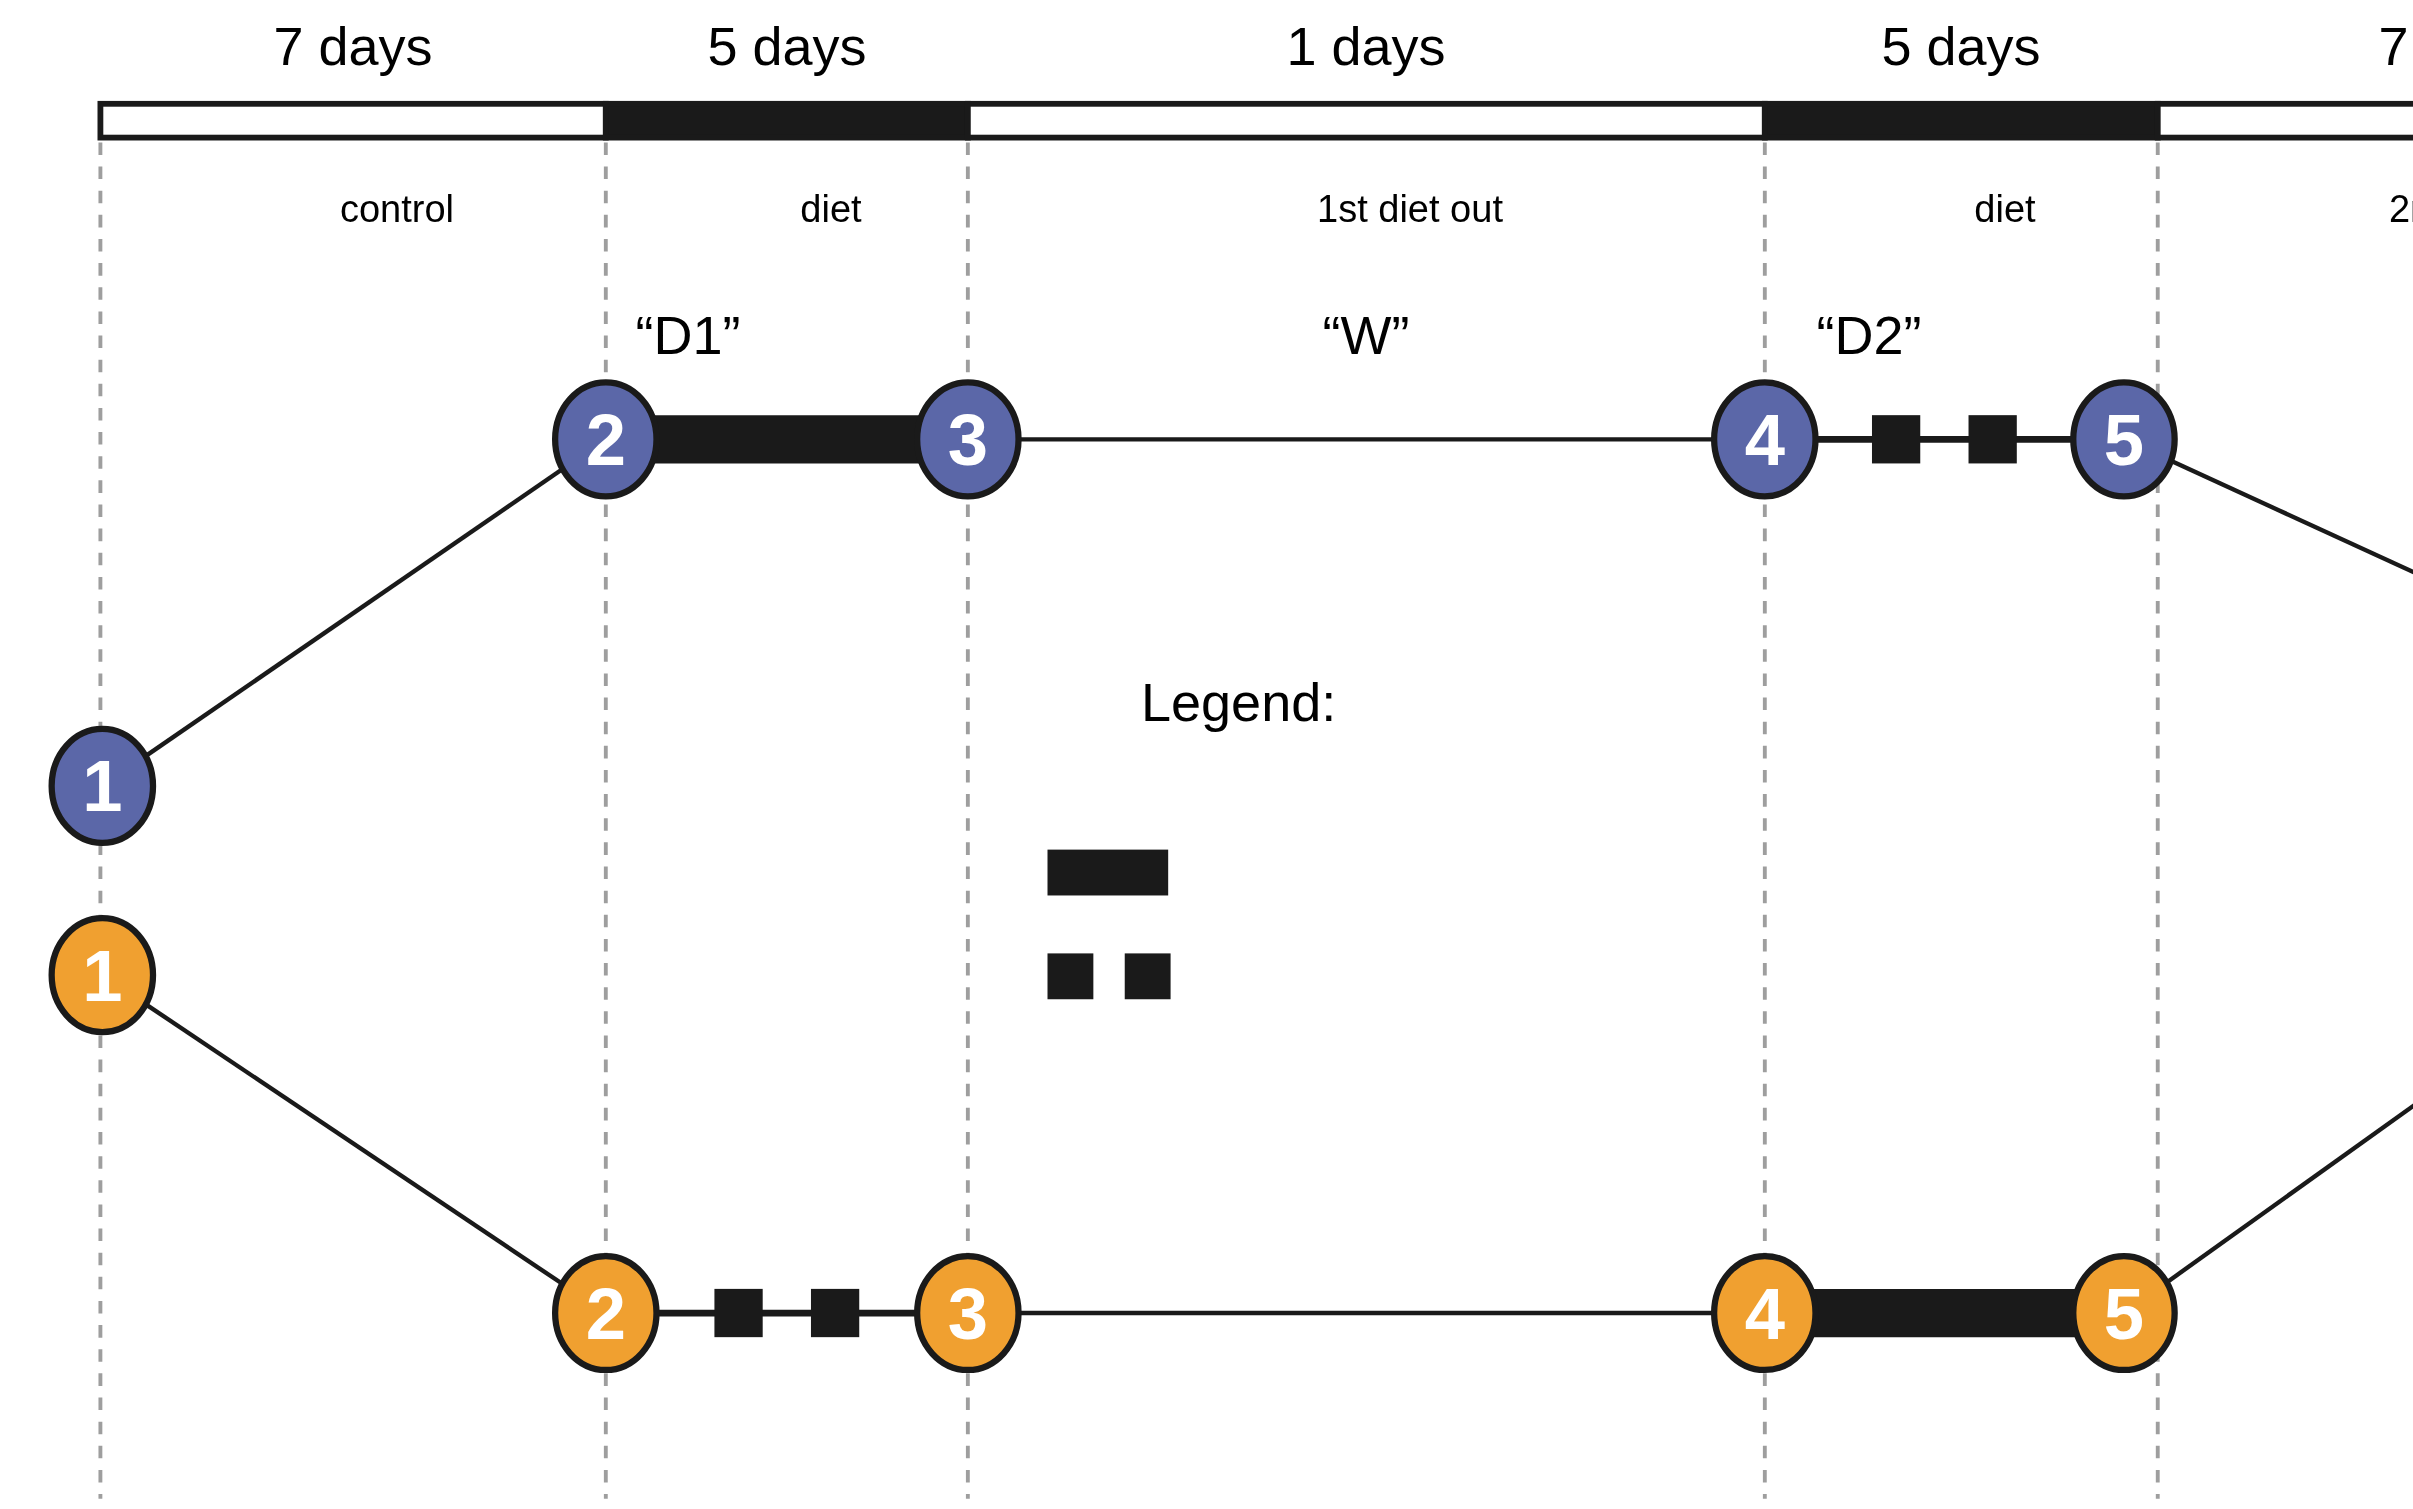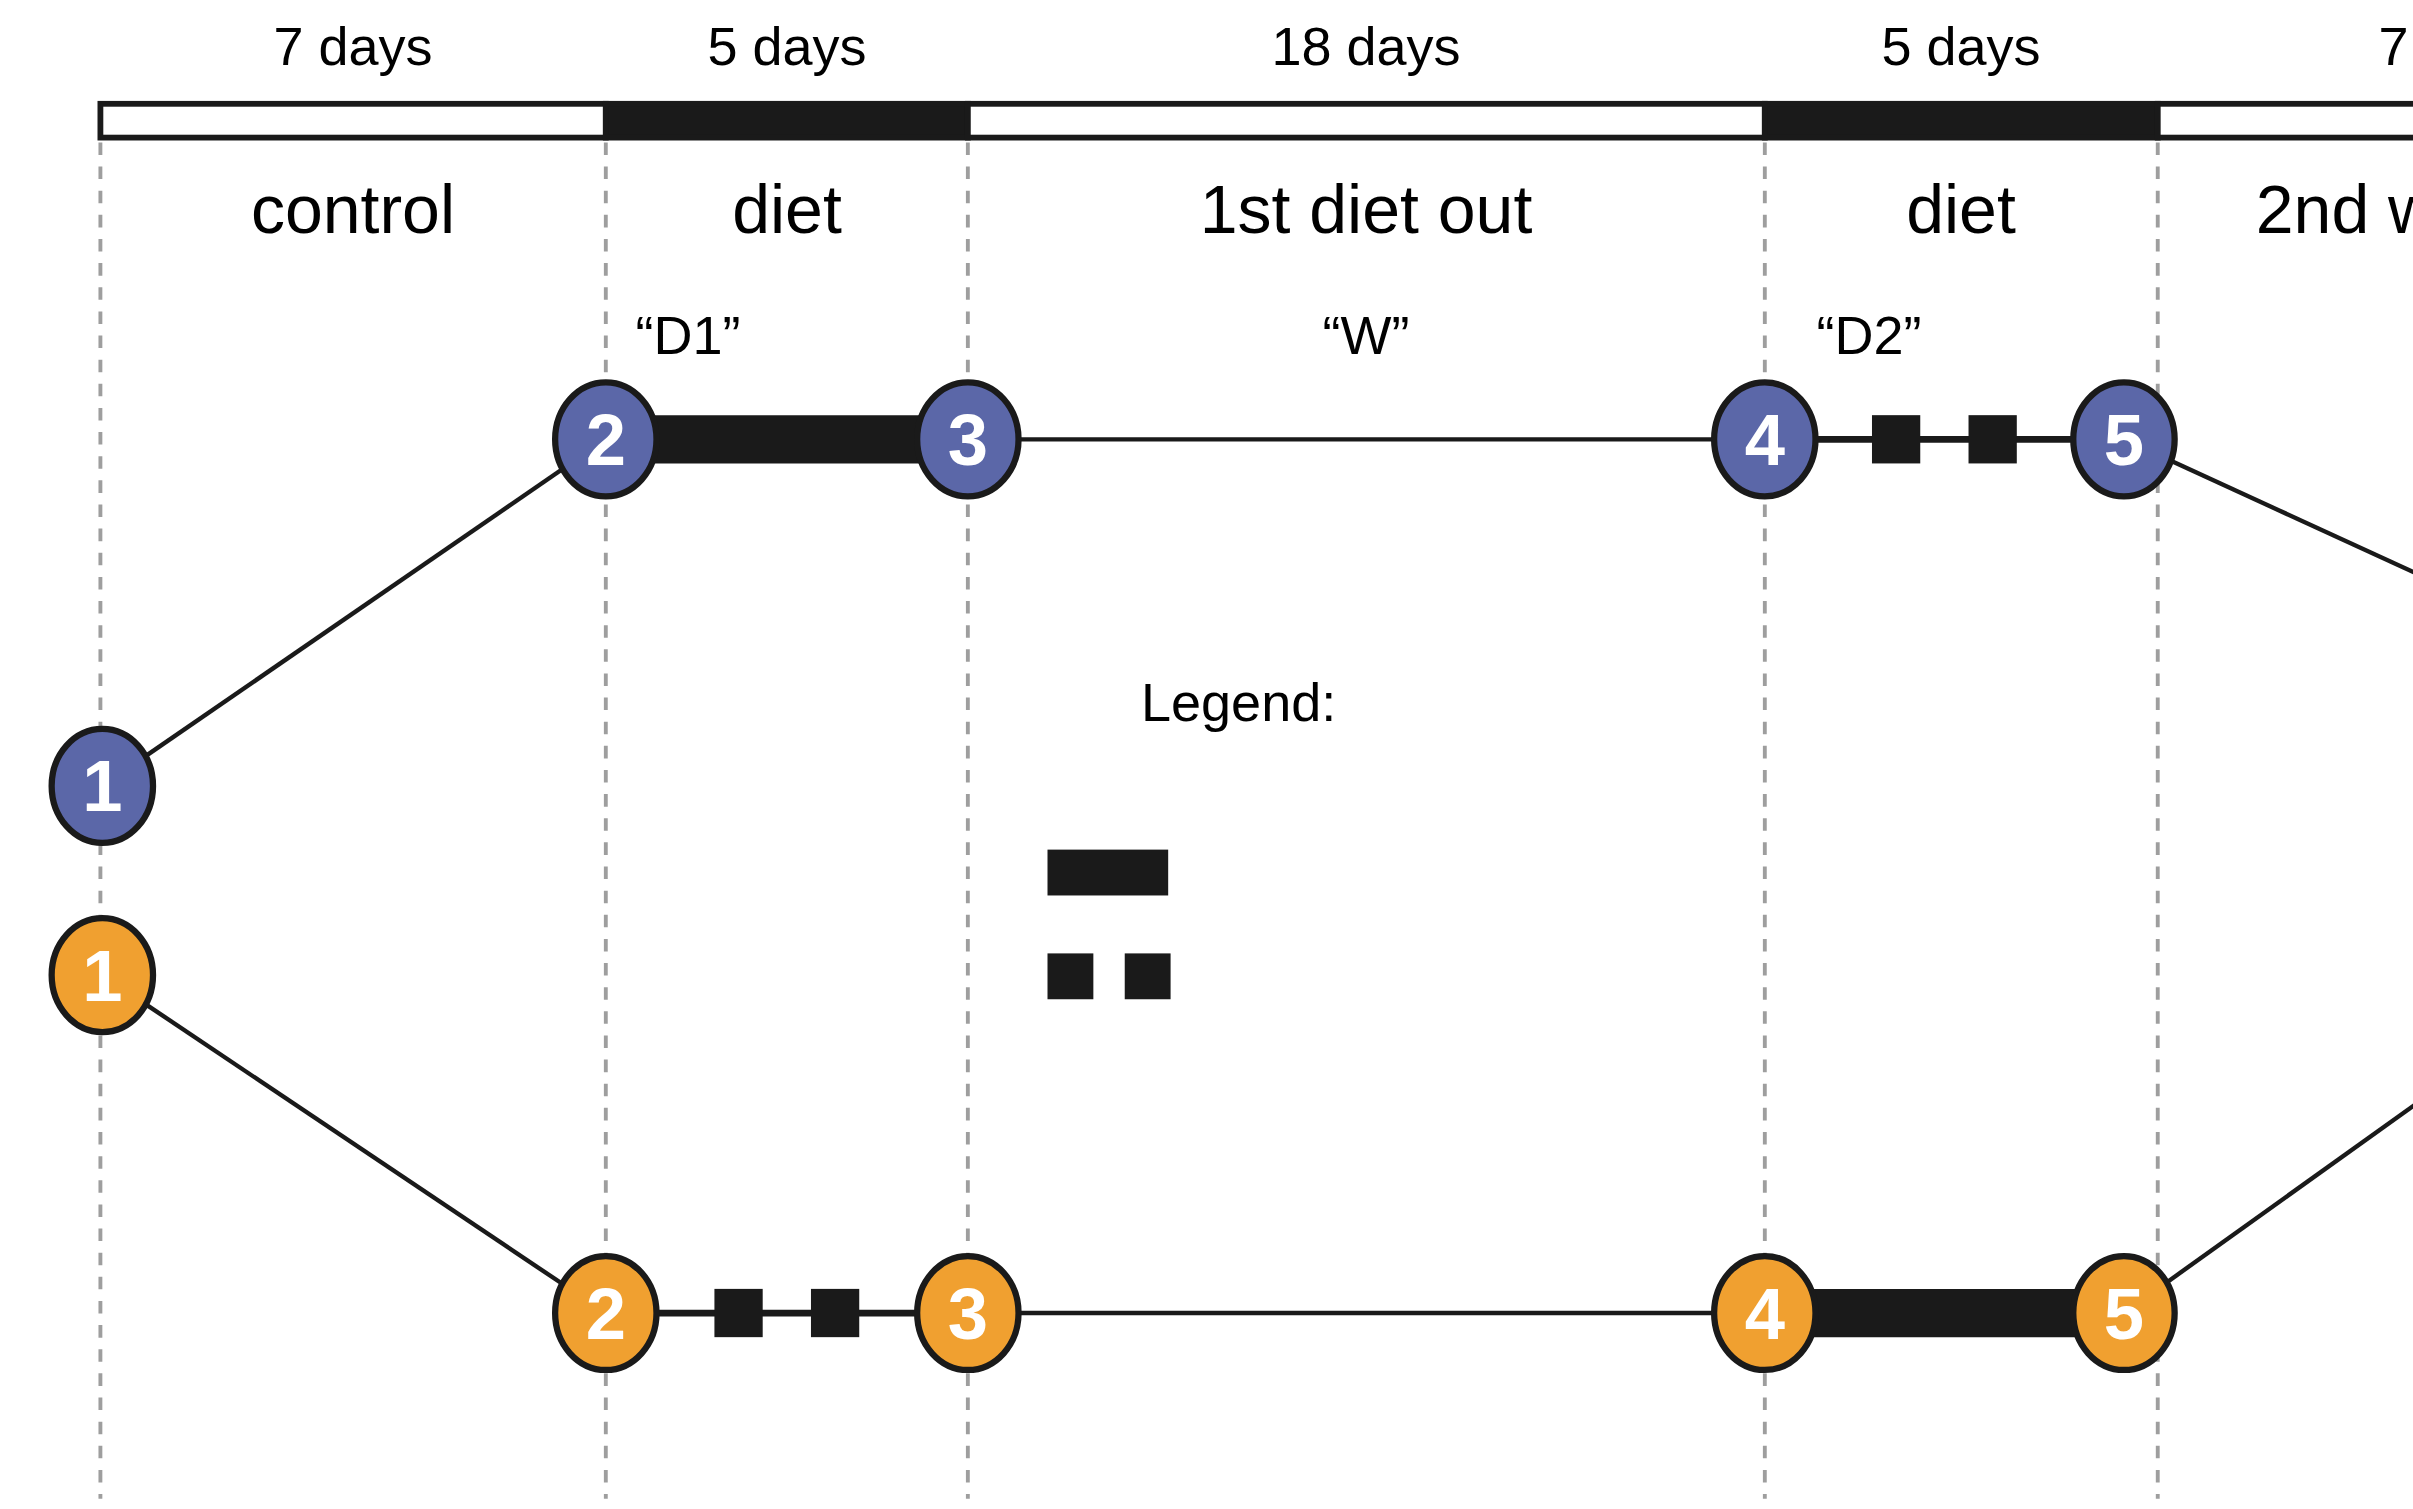--- a/index.html
+++ b/index.html
@@ -1,21 +1,21 @@
 <!DOCTYPE html>
 <html style="font-size:7.7px"><head>
 <meta charset="utf-8">
 <style>
   html,body{margin:0;padding:0;background:#fff;}
   body{font-family:"Liberation Sans", sans-serif;}
   #stage{position:relative;width:2877px;height:1510px;background:#fff;overflow:hidden;}
   svg{position:absolute;left:0;top:0;width:2877px;height:1510px;}
   .lbl{position:absolute;transform:translate(-50%,-50%);white-space:nowrap;color:#000;text-align:center;}
   .days-label{font-size:54px;}
-  .phase-label{font-size:68px;}
+  .phase-label{font-size:38px;margin-left:44px;}
   .code-label{font-size:54px;}
   .legend-title{font-size:54px;}
   .legend-text{font-size:54px;}
 </style>
 </head>
 <body>
 
 <div id="stage">
 
   <svg viewBox="0 0 5960 3128" xmlns="http://www.w3.org/2000/svg">
@@ -109,21 +109,21 @@
       <rect x="2170" y="1760" width="250" height="95" fill="#1a1a1a"></rect>
       <rect x="2170" y="1975" width="95" height="95" fill="#1a1a1a"></rect>
       <rect x="2330" y="1975" width="95" height="95" fill="#1a1a1a"></rect>
     </g>
 
   </svg>
 
   <div id="days-labels">
       <div class="lbl days-label" style="left: 353px; top: 46px;">7 days</div>
       <div class="lbl days-label" style="left: 787px; top: 46px;">5 days</div>
-      <div class="lbl days-label" style="left: 1366px; top: 46px;">18 days</div>
+      <div class="lbl days-label" style="left: 1366px; top: 46px;">1 days</div>
       <div class="lbl days-label" style="left: 1961px; top: 46px;">5 days</div>
       <div class="lbl days-label" style="left: 2458px; top: 46px;">7 days</div>
     </div>
 
   <div id="phase-labels">
       <div class="lbl phase-label" style="left: 353px; top: 209px;">control</div>
       <div class="lbl phase-label" style="left: 787px; top: 209px;">diet</div>
       <div class="lbl phase-label" style="left: 1366px; top: 209px;">1st diet out</div>
       <div class="lbl phase-label" style="left: 1961px; top: 209px;">diet</div>
       <div class="lbl phase-label" style="left: 2458px; top: 209px;">2nd wash out</div>

